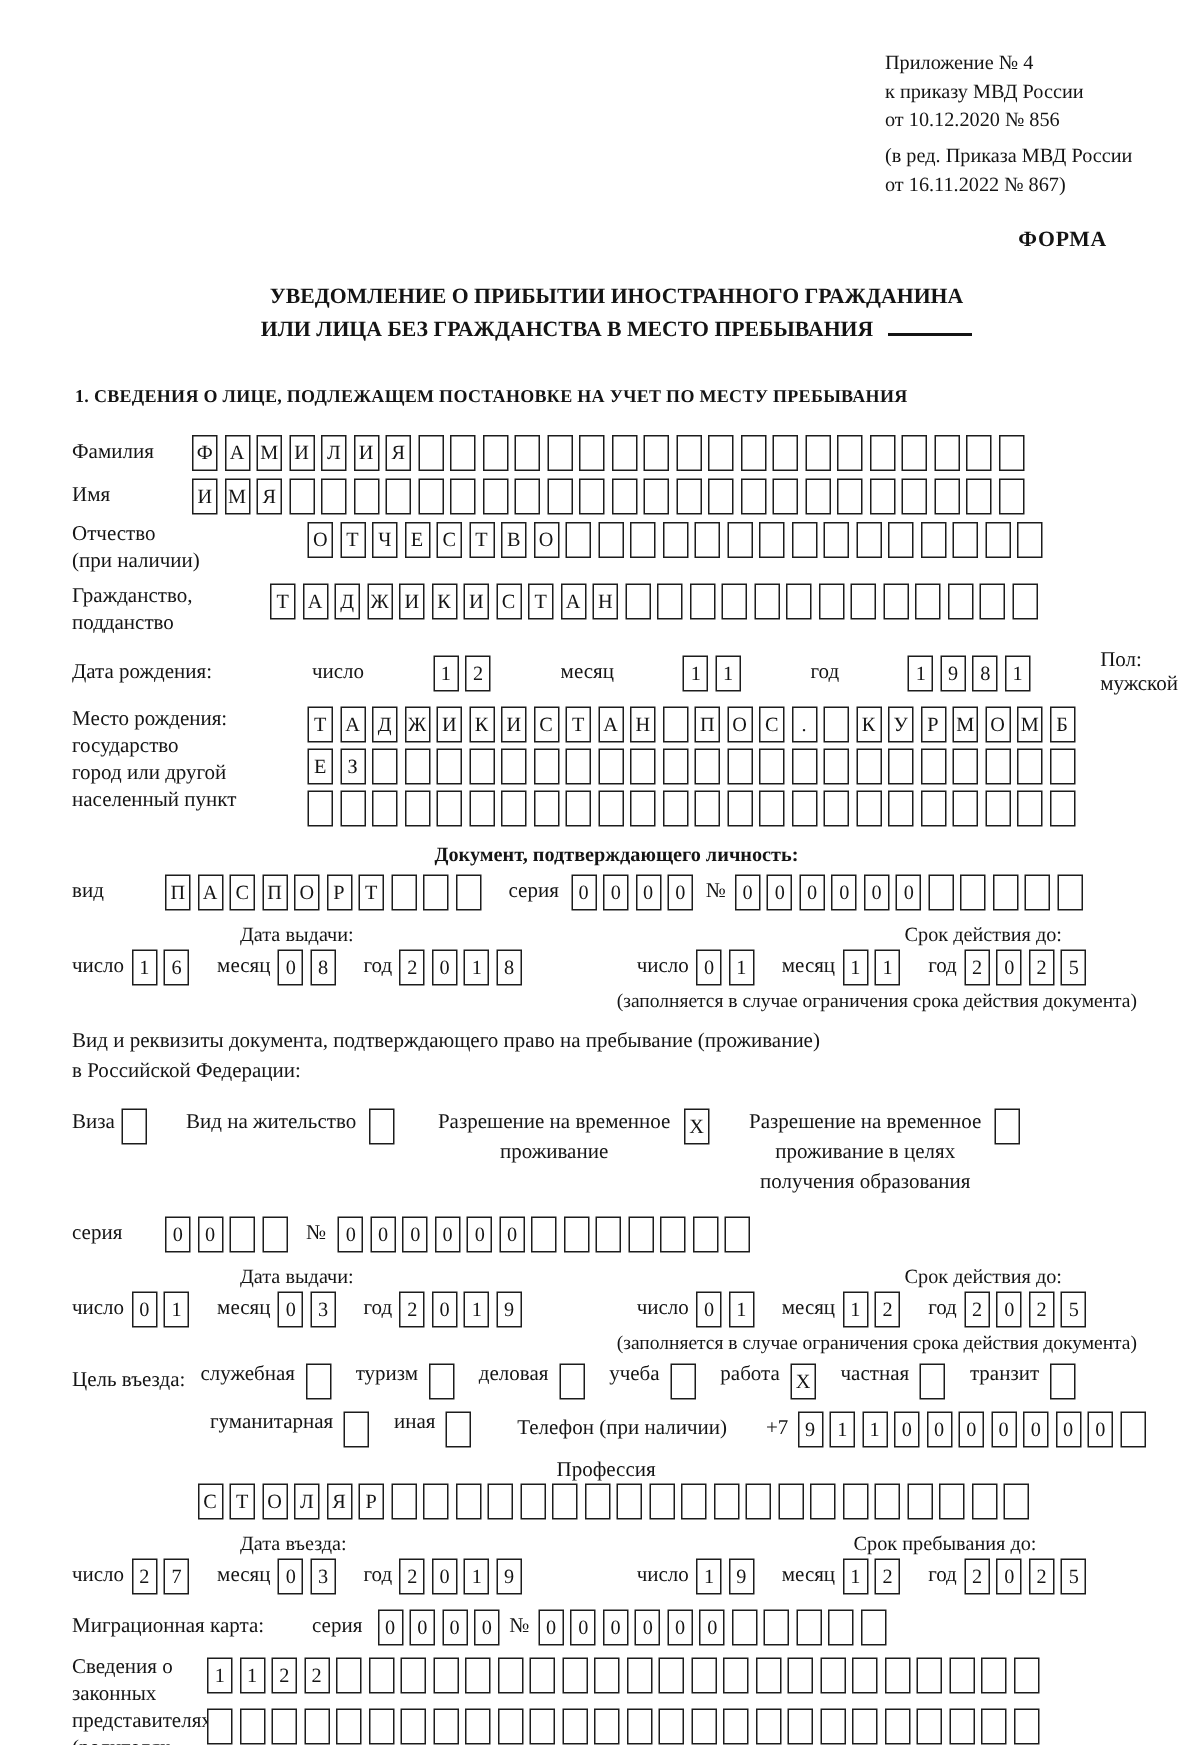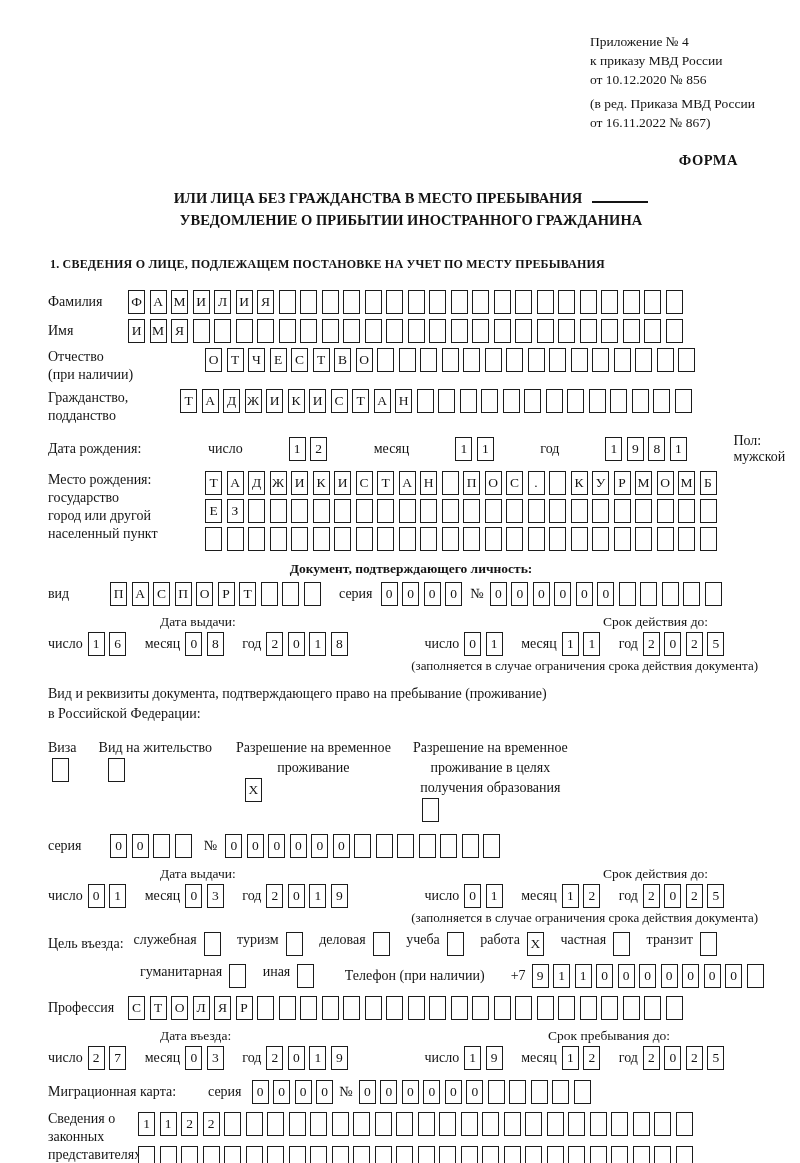--- a/index.html
+++ b/index.html
@@ -51,21 +51,21 @@
   .date-hdr .h-right { margin-left: auto; margin-right: 66px; }
   .date-row { display: flex; align-items: center; margin-bottom: 2px; }
   .dg { display: flex; align-items: center; }
   .dg .dlbl { margin-right: 5px; }
   .dg .dlbl2 { margin: 0 5px 0 14px; }
   .dg-right { margin-left: 72px; }
   .restr-note { text-align: right; padding-right: 16px; font-size: 13px; margin: 1px 0 6px 0; }
 
   .res-line { margin: 10px 0 14px 0; line-height: 20px; }
   .res-opts { display: flex; align-items: flex-start; margin-top: 4px; }
-  .res-opt { display: flex; align-items: flex-start; flex-direction: column; }
+  .res-opt { display: flex; align-items: flex-start; }
   .res-opt .opt-text { text-align: center; line-height: 20px; }
   .res-opt .box { margin-left: 9px; margin-top: 0; }
 
   .purpose-list { display: flex; }
   .purpose-list .cb-label { margin: 0 7px 0 12px; }
   .purpose-list .cb-label:first-child { margin-left: 10px; }
   .sec-head { text-align: center; font-weight: bold; font-size: 13.5px; margin: 6px 0 5px 0; }
 </style>
 </head>
 <body>
@@ -77,22 +77,22 @@
     <div>к приказу МВД России</div>
     <div>от 10.12.2020 № 856</div>
     <div class="gap"></div>
     <div>(в ред. Приказа МВД России</div>
     <div>от 16.11.2022 № 867)</div>
   </div>
 
   <div class="form-label">ФОРМА</div>
 
   <div class="doc-title">
+    <div>УВЕДОМЛЕНИЕ О ПРИБЫТИИ ИНОСТРАННОГО ГРАЖДАНИНА</div>
     <div><span>ИЛИ ЛИЦА БЕЗ ГРАЖДАНСТВА В МЕСТО ПРЕБЫВАНИЯ</span><span class="title-underline"></span></div>
-    <div>УВЕДОМЛЕНИЕ О ПРИБЫТИИ ИНОСТРАННОГО ГРАЖДАНИНА</div>
   </div>
 
   <div class="section-title">1. СВЕДЕНИЯ О ЛИЦЕ, ПОДЛЕЖАЩЕМ ПОСТАНОВКЕ НА УЧЕТ ПО МЕСТУ ПРЕБЫВАНИЯ</div>
 
   <div class="row">
     <span class="lbl w80">Фамилия</span>
     <span class="boxes">
         <span class="box">Ф</span>
         <span class="box">А</span>
         <span class="box">М</span>
@@ -557,21 +557,21 @@
         <span class="box">0</span>
         <span class="box">0</span>
         <span class="box">0</span>
         <span class="box">0</span>
         <span class="box">0</span>
         <span class="box">0</span>
         <span class="box"></span>
       </span>
   </div>
 
-  <div class="row" style="margin-top:8px;">
+  <div class="row" style="margin-top:8px;flex-direction:column;">
     <span class="lbl w80">Профессия</span>
     <span class="boxes">
         <span class="box">С</span>
         <span class="box">Т</span>
         <span class="box">О</span>
         <span class="box">Л</span>
         <span class="box">Я</span>
         <span class="box">Р</span>
         <span class="box"></span>
         <span class="box"></span>
@@ -591,21 +591,21 @@
         <span class="box"></span>
         <span class="box"></span>
         <span class="box"></span>
         <span class="box"></span>
         <span class="box"></span>
       </span>
   </div>
 
   <div class="date-hdr">
     <span class="h-left">Дата въезда:</span>
-    <span class="h-right" style="margin-right:104px;text-align:center;">Срок пребывания до:</span>
+    <span class="h-right" style="margin-right:83px;text-align:center;">Срок пребывания до:</span>
   </div>
   <div class="date-row">
     <span class="dg">
       <span class="dlbl">число</span>
       <span class="boxes">
           <span class="box">2</span>
           <span class="box">7</span>
         </span>
       <span class="dlbl2">месяц</span>
       <span class="boxes">

